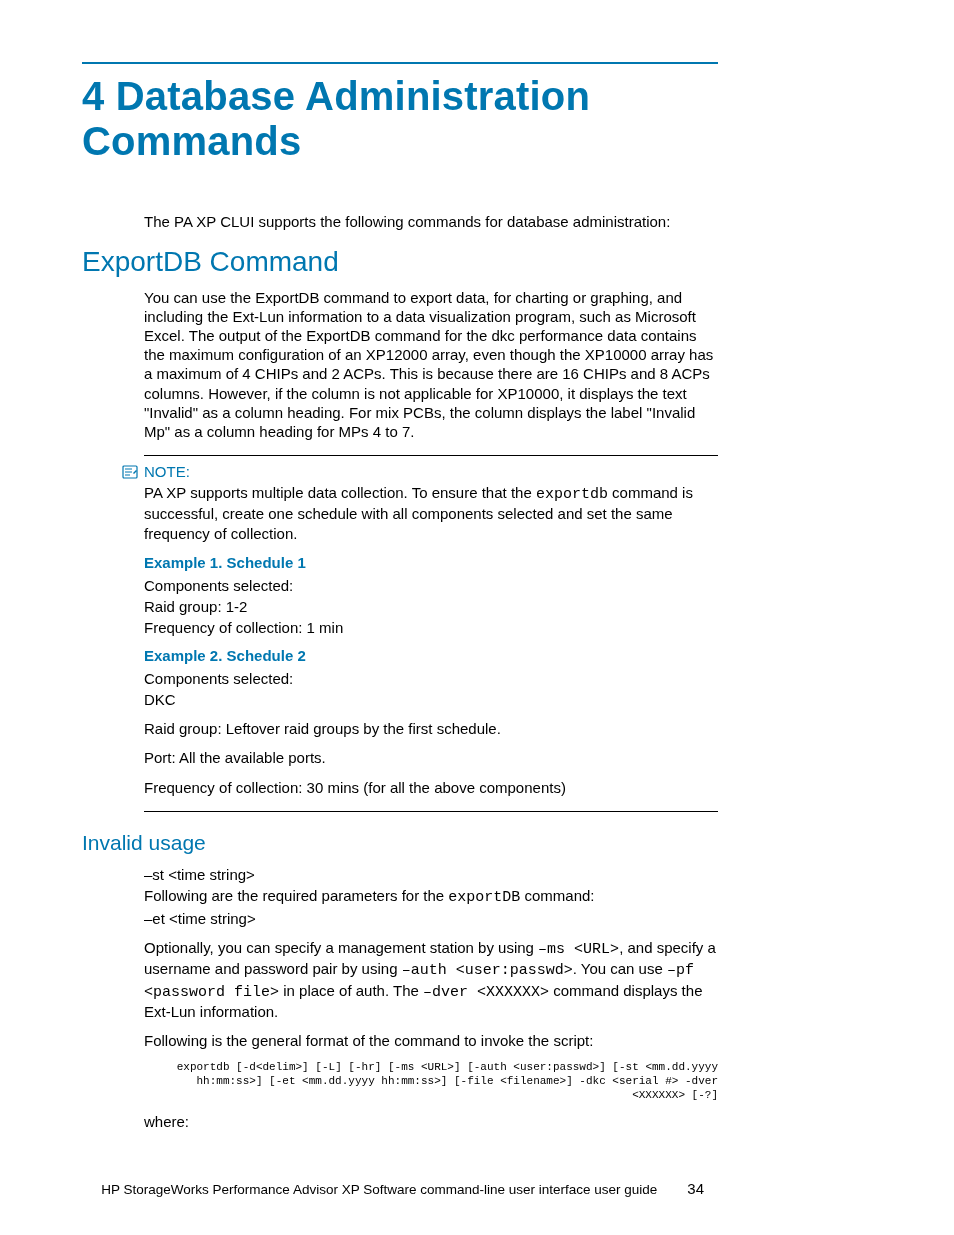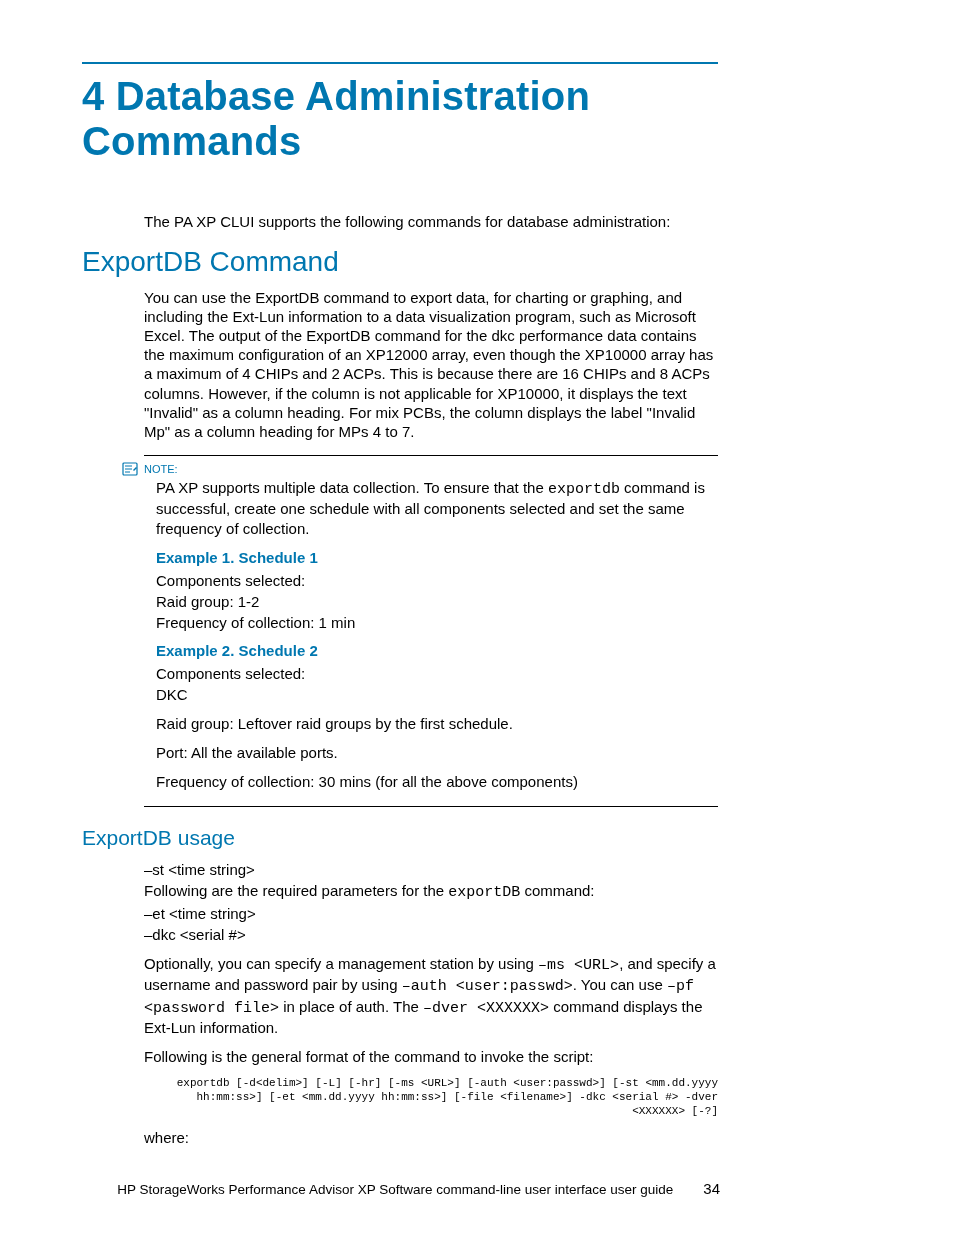--- a/index.html
+++ b/index.html
@@ -63,25 +63,25 @@
     margin-left: -22px;
     margin-bottom: 2px;
   }
   .note-icon {
     width: 16px; height: 14px;
     margin-right: 6px;
     color: #0077b0;
   }
   .note-label {
     color: #0077b0;
-    font-size: 11px;
+    font-size: 15px;
     font-weight: normal;
   }
   .note-body {
-    margin-left: 12px;
+    margin-left: 0;
   }
   .example-title {
     color: #0077b0;
     font-weight: bold;
     font-size: 15px;
     margin: 8px 0 4px 0;
   }
   .tight p { margin: 0 0 2px 0; }
   code, .mono {
     font-family: "Courier New", Courier, monospace;
@@ -92,21 +92,21 @@
     font-size: 11px;
     white-space: pre-wrap;
     word-break: break-word;
     margin: 6px 0 10px 0;
     line-height: 1.28;
     text-align: right;
   }
   .footer {
     position: absolute;
     bottom: 38px;
-    right: 108px;
+    right: 124px;
     font-size: 13.5px;
     display: flex;
     align-items: baseline;
     gap: 30px;
   }
   .footer .pnum { font-size: 15px; }
 </style>
 </head>
 <body>
 
@@ -153,29 +153,28 @@
         <p>Components  selected:</p>
         <p>DKC</p>
       </div>
       <p style="margin-top:10px">Raid group: Leftover raid groups by the first schedule.</p>
       <p>Port: All the available ports.</p>
       <p>Frequency of collection: 30 mins (for all the above components)</p>
     </div>
 
     <div class="note-rule"></div>
 
-    <h3 class="subsection">ExportDB usage</h3>
+    <h3 class="subsection">Invalid usage</h3>
 
     <div class="tight">
       <p>–st  &lt;time  string&gt;</p>
       <p>
         <span>Following are the required parameters for the </span><code class="mono">exportDB</code><span> command:</span>
       </p>
       <p>–et  &lt;time  string&gt;</p>
-      <p>–dkc &lt;serial #&gt;</p>
     </div>
 
     <p style="margin-top:10px">
       <span>Optionally, you can specify a management station by using </span><code class="mono">–ms &lt;URL&gt;</code><span>, and specify a username and password pair by using </span><code class="mono">–auth &lt;user:passwd&gt;</code><span>. You can use </span><code class="mono">–pf &lt;password file&gt;</code><span> in place of auth. The </span><code class="mono">–dver &lt;XXXXXX&gt;</code><span> command displays the Ext-Lun information.</span>
     </p>
 
     <p>Following is the general format of the command to invoke the script:</p>
 
     <pre class="cmd">exportdb [-d&lt;delim&gt;] [-L] [-hr] [-ms &lt;URL&gt;] [-auth &lt;user:passwd&gt;] [-st &lt;mm.dd.yyyy hh:mm:ss&gt;] [-et &lt;mm.dd.yyyy hh:mm:ss&gt;] [-file &lt;filename&gt;] -dkc &lt;serial #&gt; -dver &lt;XXXXXX&gt; [-?]</pre>
 

